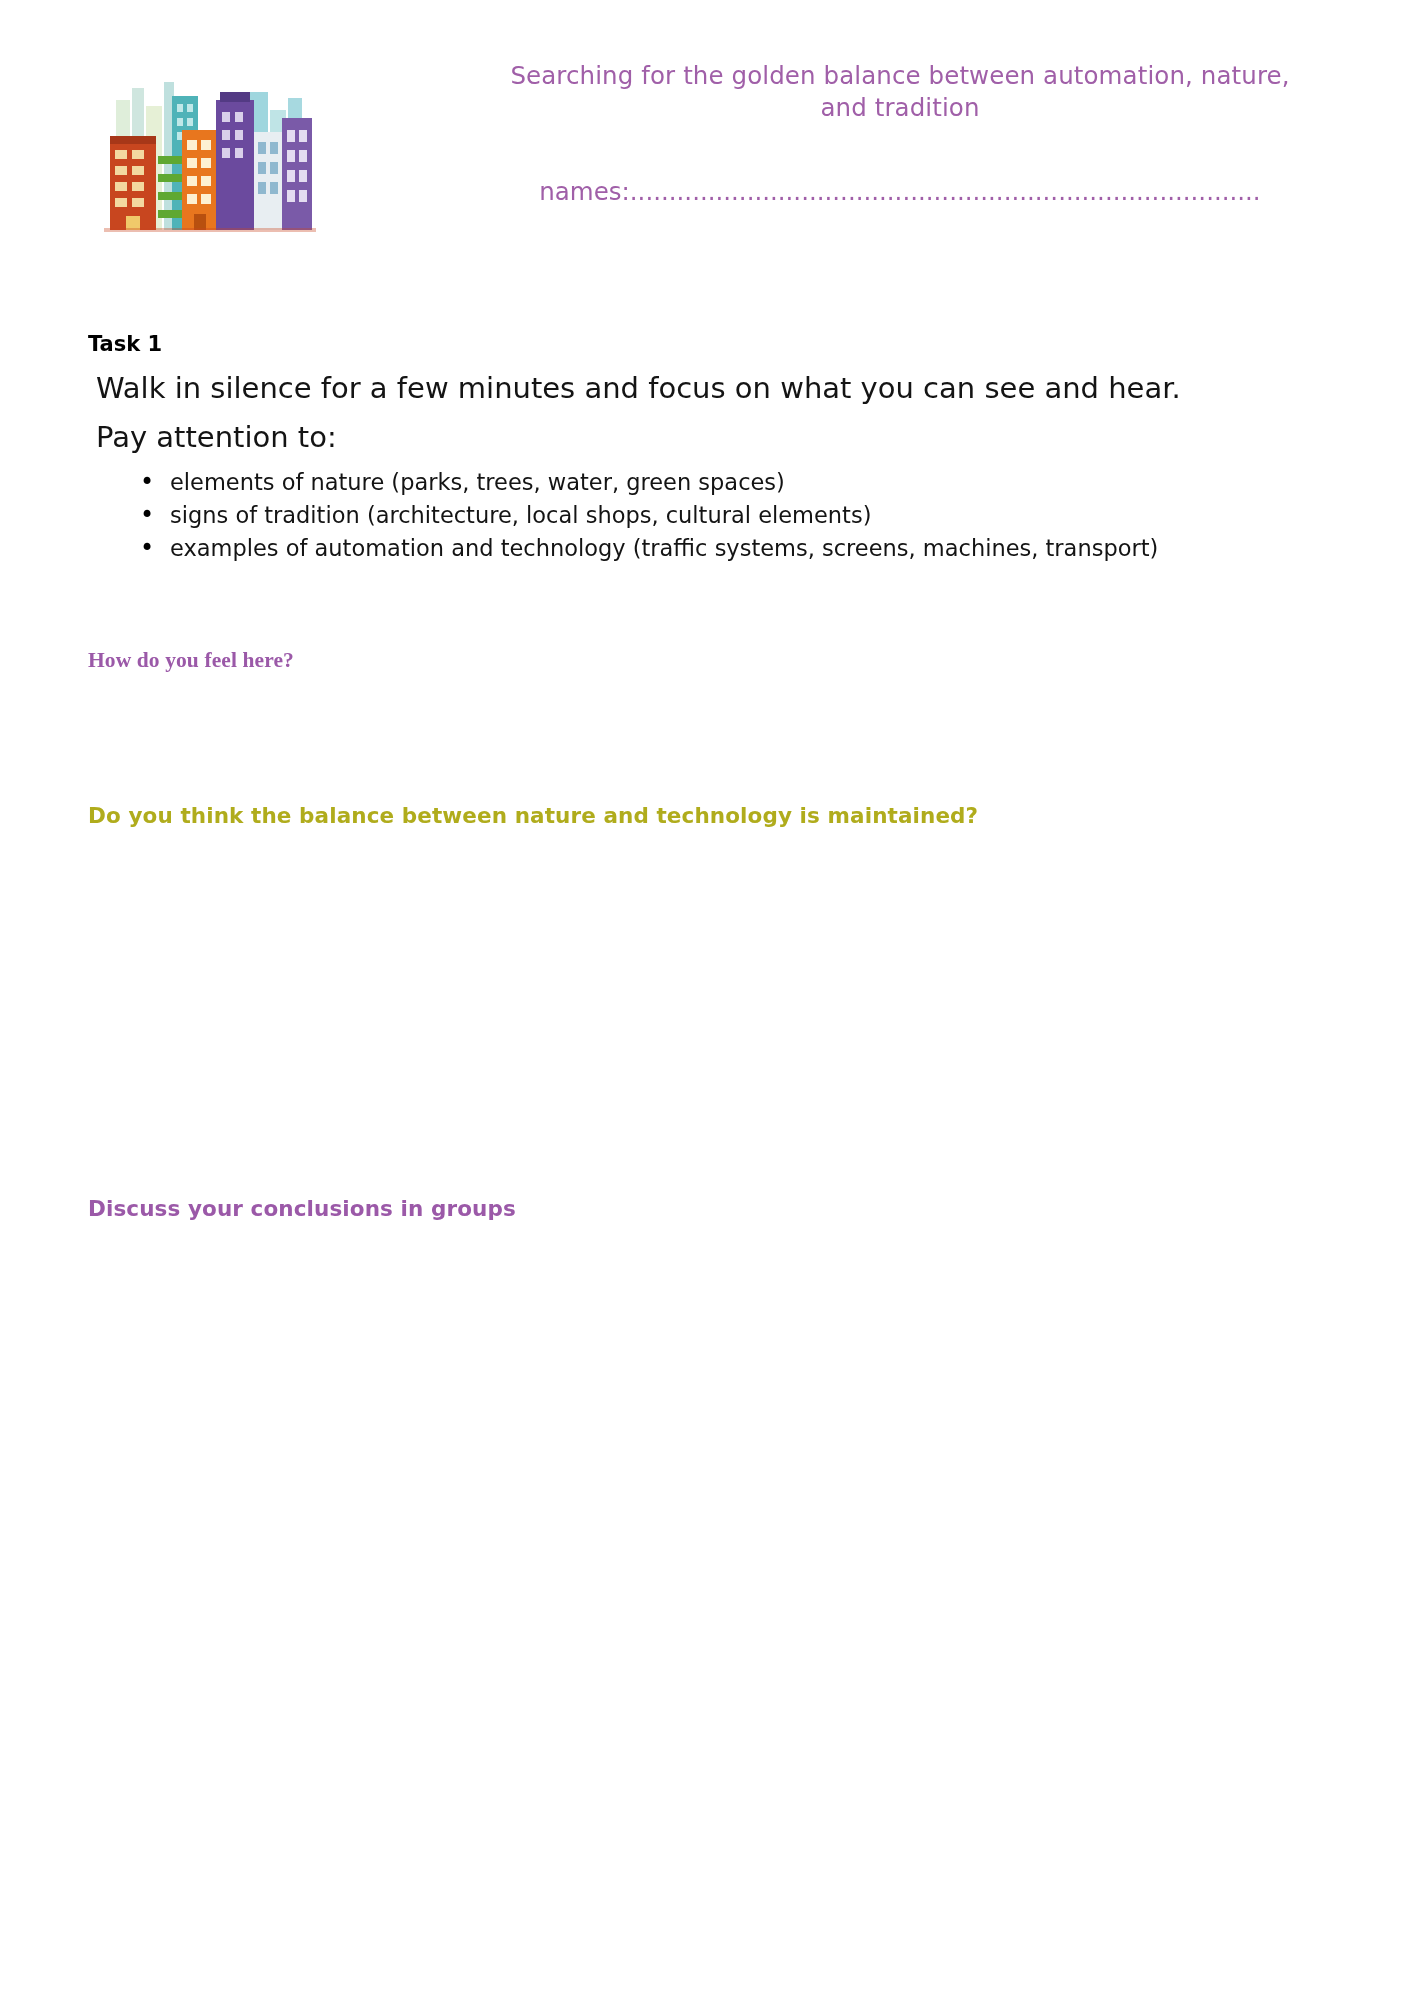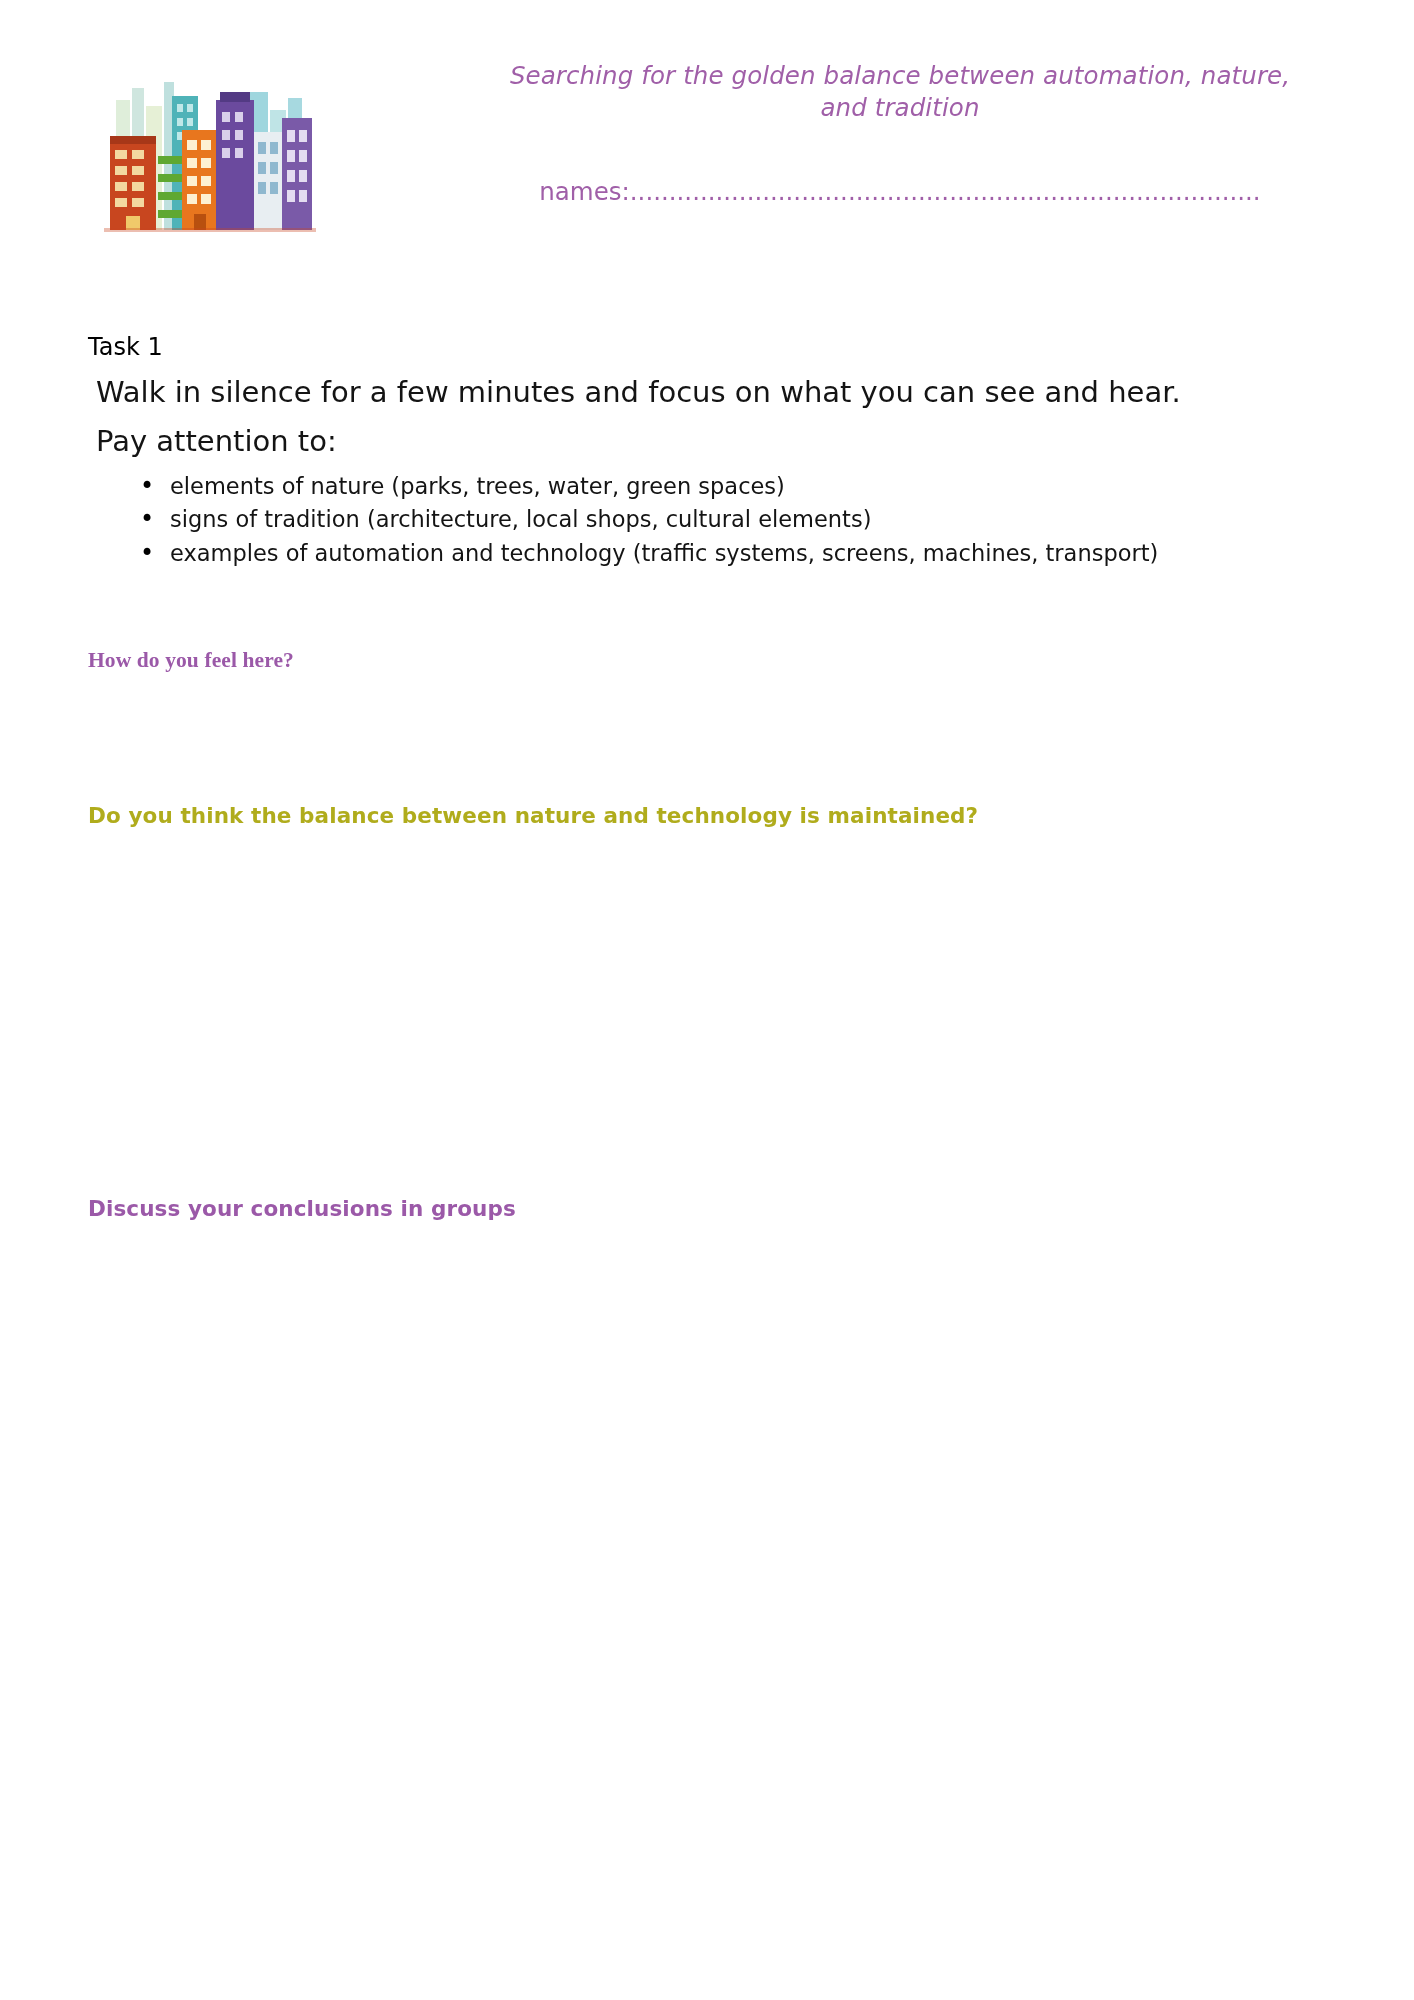--- a/index.html
+++ b/index.html
@@ -44,40 +44,39 @@
     top: 0px;
     width: 800px;
     text-align: center;
   }
   .doc-title {
     color: #a05fa8;
     font-size: 24.5px;
     line-height: 1.32;
     font-weight: 400;
     letter-spacing: 0.1px;
-    font-style: italic;
   }
   .names-line {
     margin-top: 52px;
     color: #a05fa8;
     font-size: 24.5px;
     text-align: center;
     white-space: nowrap;
   }
 
   
   .content {
     position: absolute;
     left: 88px;
     top: 330px;
     width: 1240px;
   }
   .task-heading {
-    font-size: 24px;
-    font-weight: normal;
+    font-size: 21px;
+    font-weight: bold;
     color: #000;
     margin: 0 0 4px 0;
     line-height: 1.42;
   }
   .para {
     font-size: 29px;
     color: #141414;
     margin: 8px;
     line-height: 1.42;
   }

